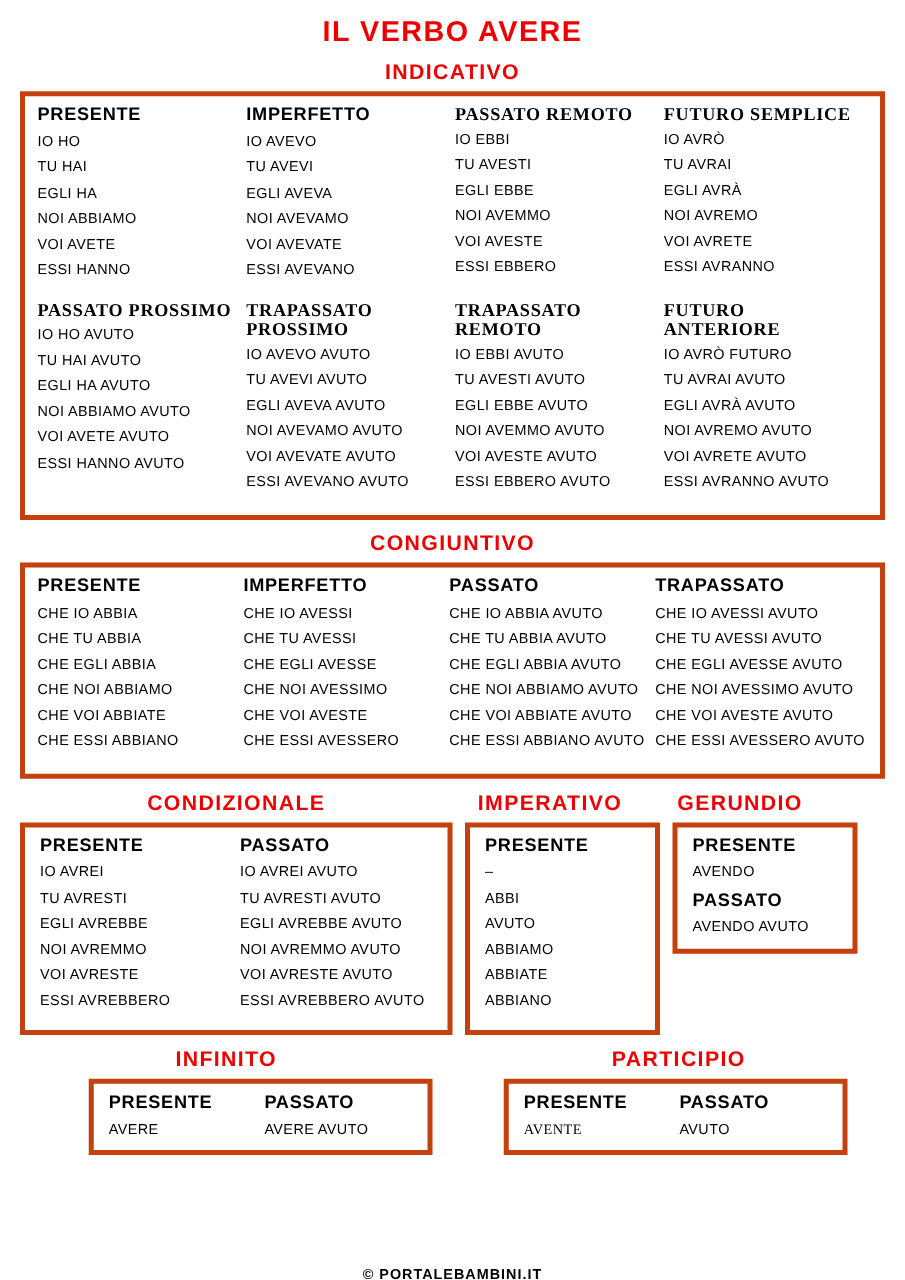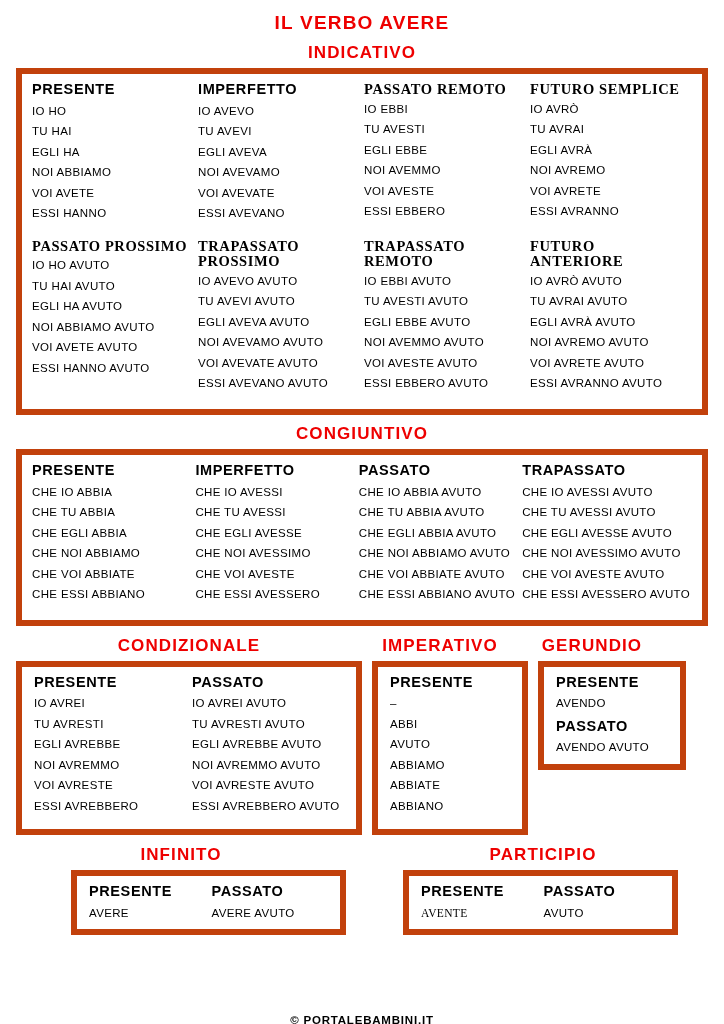--- a/index.html
+++ b/index.html
@@ -19,36 +19,36 @@
     width: 724px;
     height: 1024px;
     position: relative;
     box-sizing: border-box;
     padding: 0 16px;
   }
   .main-title {
     text-align: center;
     color: #ee0000;
     font-weight: bold;
-    font-size: 19px;
+    font-size: 23px;
     letter-spacing: 1.2px;
     margin-top: 12px;
     margin-bottom: 0;
   }
   .mood-title {
     text-align: center;
     color: #ee0000;
     font-weight: bold;
     font-size: 17px;
     letter-spacing: 1.1px;
     margin-top: 9px;
     margin-bottom: 5px;
   }
   .box {
-    border: 6px solid #c2410c;
+    border: 4px solid #c2410c;
     box-sizing: border-box;
     padding: 8px 10px 10px 10px;
   }
   .grid4 {
     display: grid;
     grid-template-columns: 1fr 1fr 1fr 1fr;
     column-gap: 4px;
   }
   .grid2 {
     display: grid;
@@ -198,21 +198,21 @@
         <div class="tense-name two-line">TRAPASSATO REMOTO</div>
         <div class="form">IO EBBI AVUTO</div>
         <div class="form">TU AVESTI AVUTO</div>
         <div class="form">EGLI EBBE AVUTO</div>
         <div class="form">NOI AVEMMO AVUTO</div>
         <div class="form">VOI AVESTE AVUTO</div>
         <div class="form">ESSI EBBERO AVUTO</div>
       </div>
       <div class="col-block">
         <div class="tense-name two-line">FUTURO ANTERIORE</div>
-        <div class="form">IO AVRÒ AVUTO</div>
+        <div class="form">IO AVRÒ FUTURO</div>
         <div class="form">TU AVRAI AVUTO</div>
         <div class="form">EGLI AVRÀ AVUTO</div>
         <div class="form">NOI AVREMO AVUTO</div>
         <div class="form">VOI AVRETE AVUTO</div>
         <div class="form">ESSI AVRANNO AVUTO</div>
       </div>
     </div>
   </div>
 
   <div class="mood-title">CONGIUNTIVO</div>

